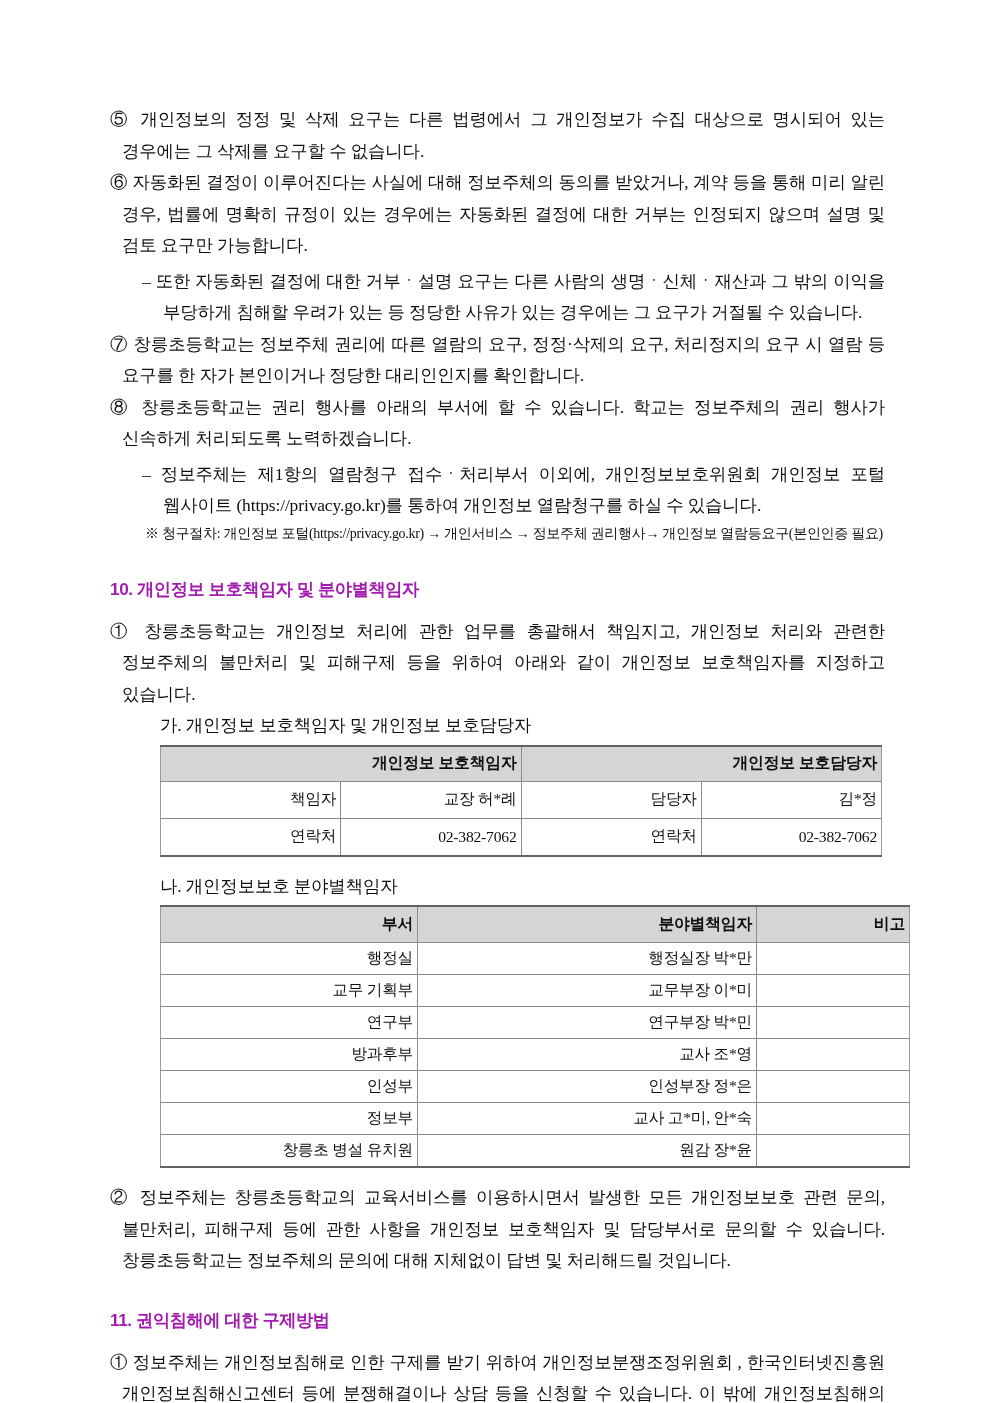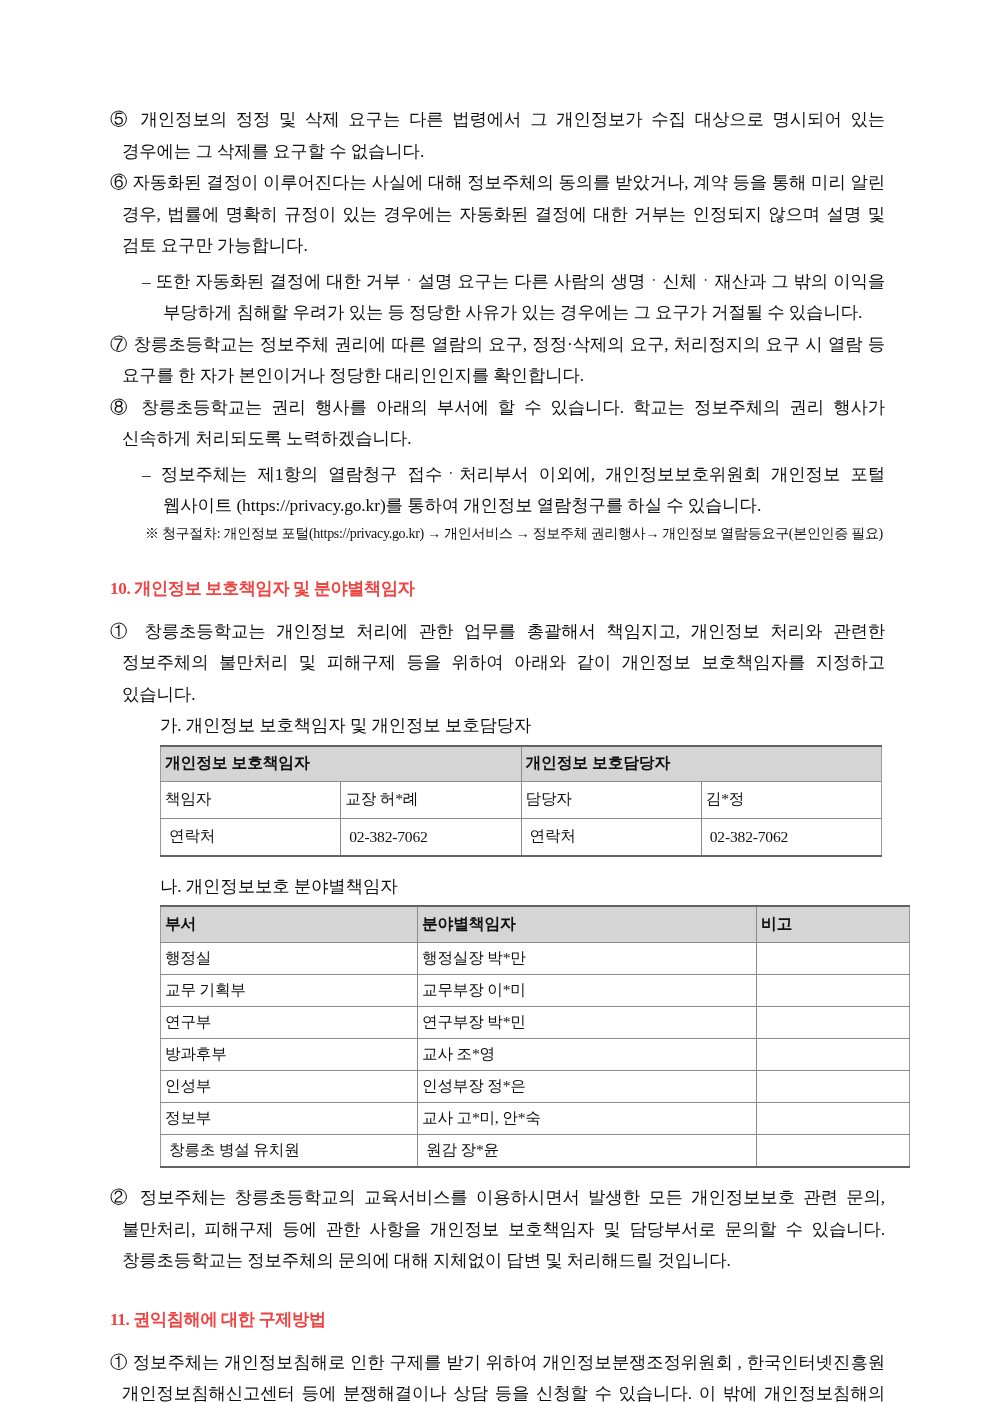--- a/index.html
+++ b/index.html
@@ -60,27 +60,27 @@
     line-height: 24px;
     padding-left: 35px;
     margin: 0;
     word-break: keep-all;
     letter-spacing: -0.3px;
     white-space: nowrap;
   }
 
   
   .heading {
-    font-family: Liberation Serif, serif;
+    font-family: Liberation Sans, sans-serif;
     font-weight: bold;
     font-size: 17.2px;
     line-height: 26px;
     letter-spacing: -0.4px;
     margin: 0;
-    color: #ef4444;
+    color: #a21caf;
   }
 
   .subheading {
     font-size: 17.4px;
     line-height: 31.5px;
     margin: 0;
     padding-left: 50px;
     letter-spacing: -0.1px;
   }
 
@@ -105,21 +105,21 @@
     table-layout: fixed;
     font-size: 15.6px;
   }
 
   table.doc-table td,
   table.doc-table th {
     border-left: 1px solid #8b8b8b;
     border-right: 1px solid #8b8b8b;
     border-top: 1px solid #8b8b8b;
     border-bottom: 1px solid #8b8b8b;
-    text-align: left;
+    text-align: right;
     vertical-align: middle;
     padding: 2px 4px;
     font-weight: normal;
     letter-spacing: -0.2px;
     word-break: keep-all;
   }
 
   table.doc-table tr.head th {
     background: #d5d5d5;
     font-family: "Liberation Sans", "DejaVu Sans", sans-serif;

